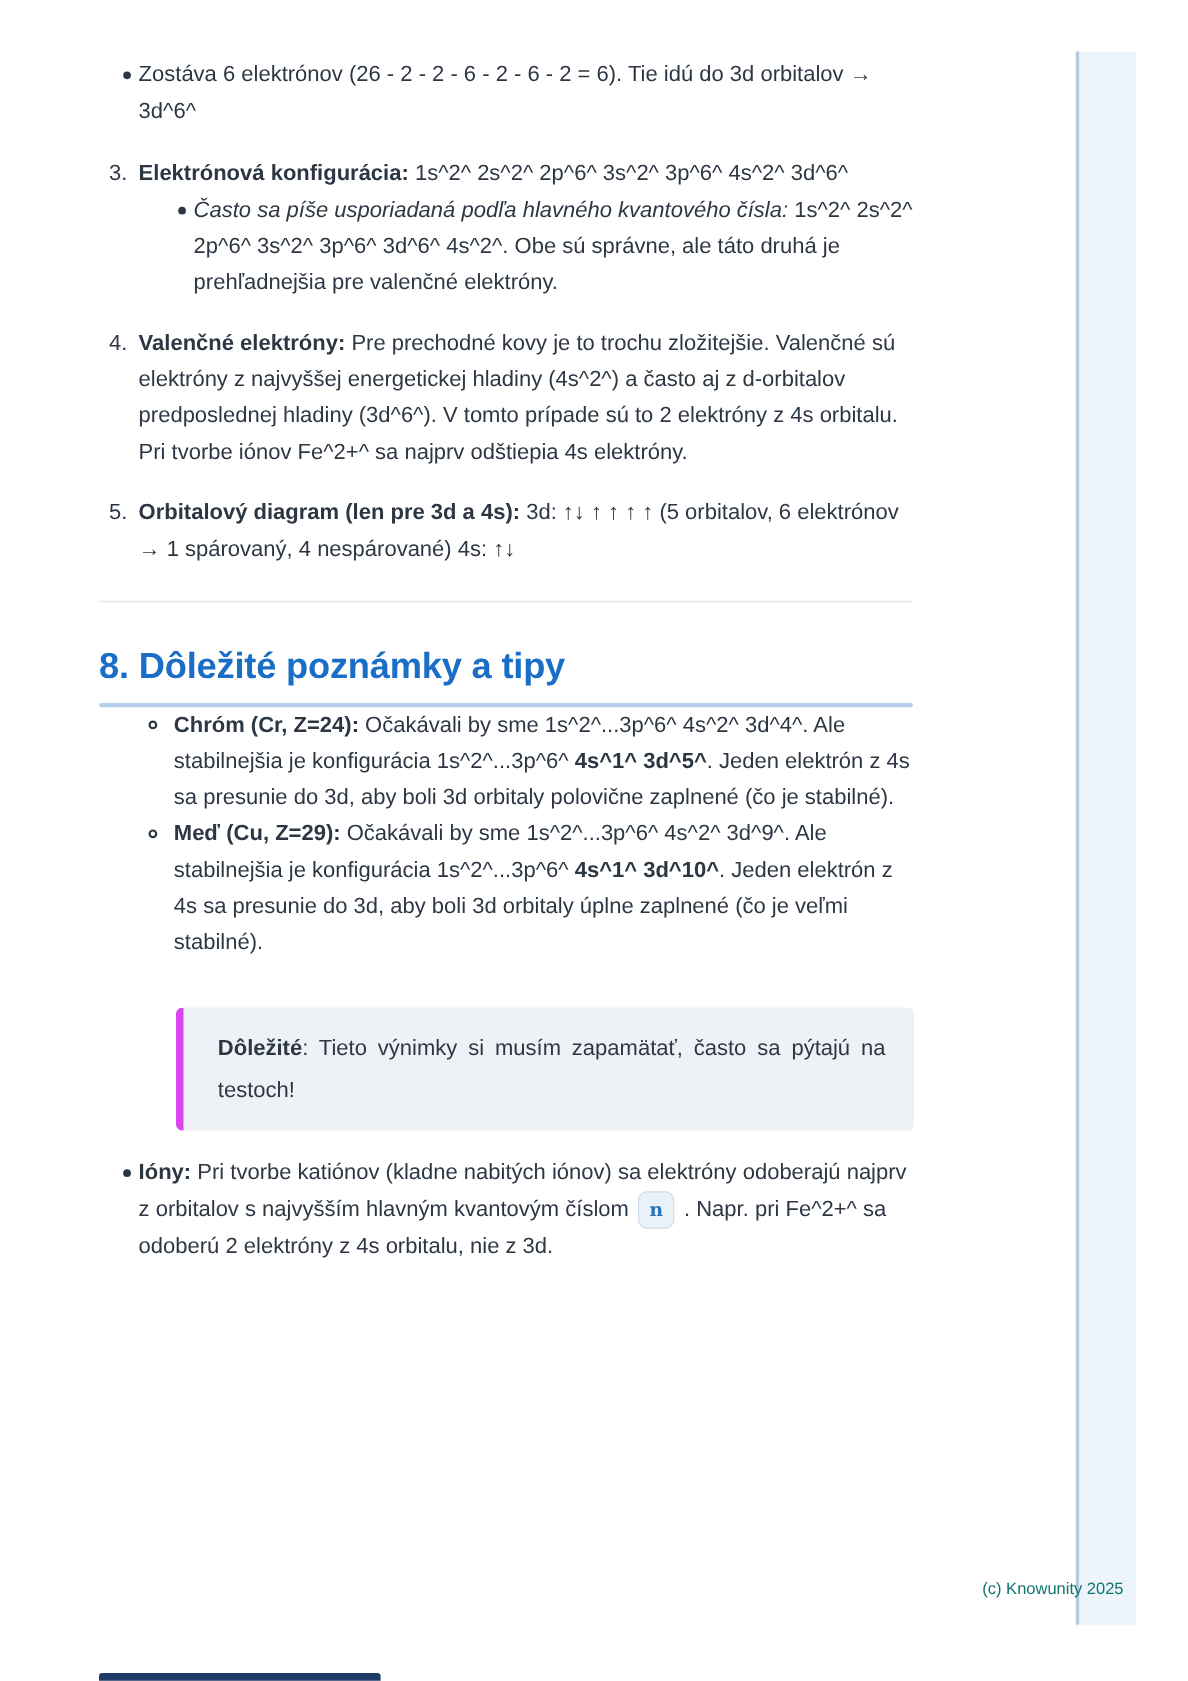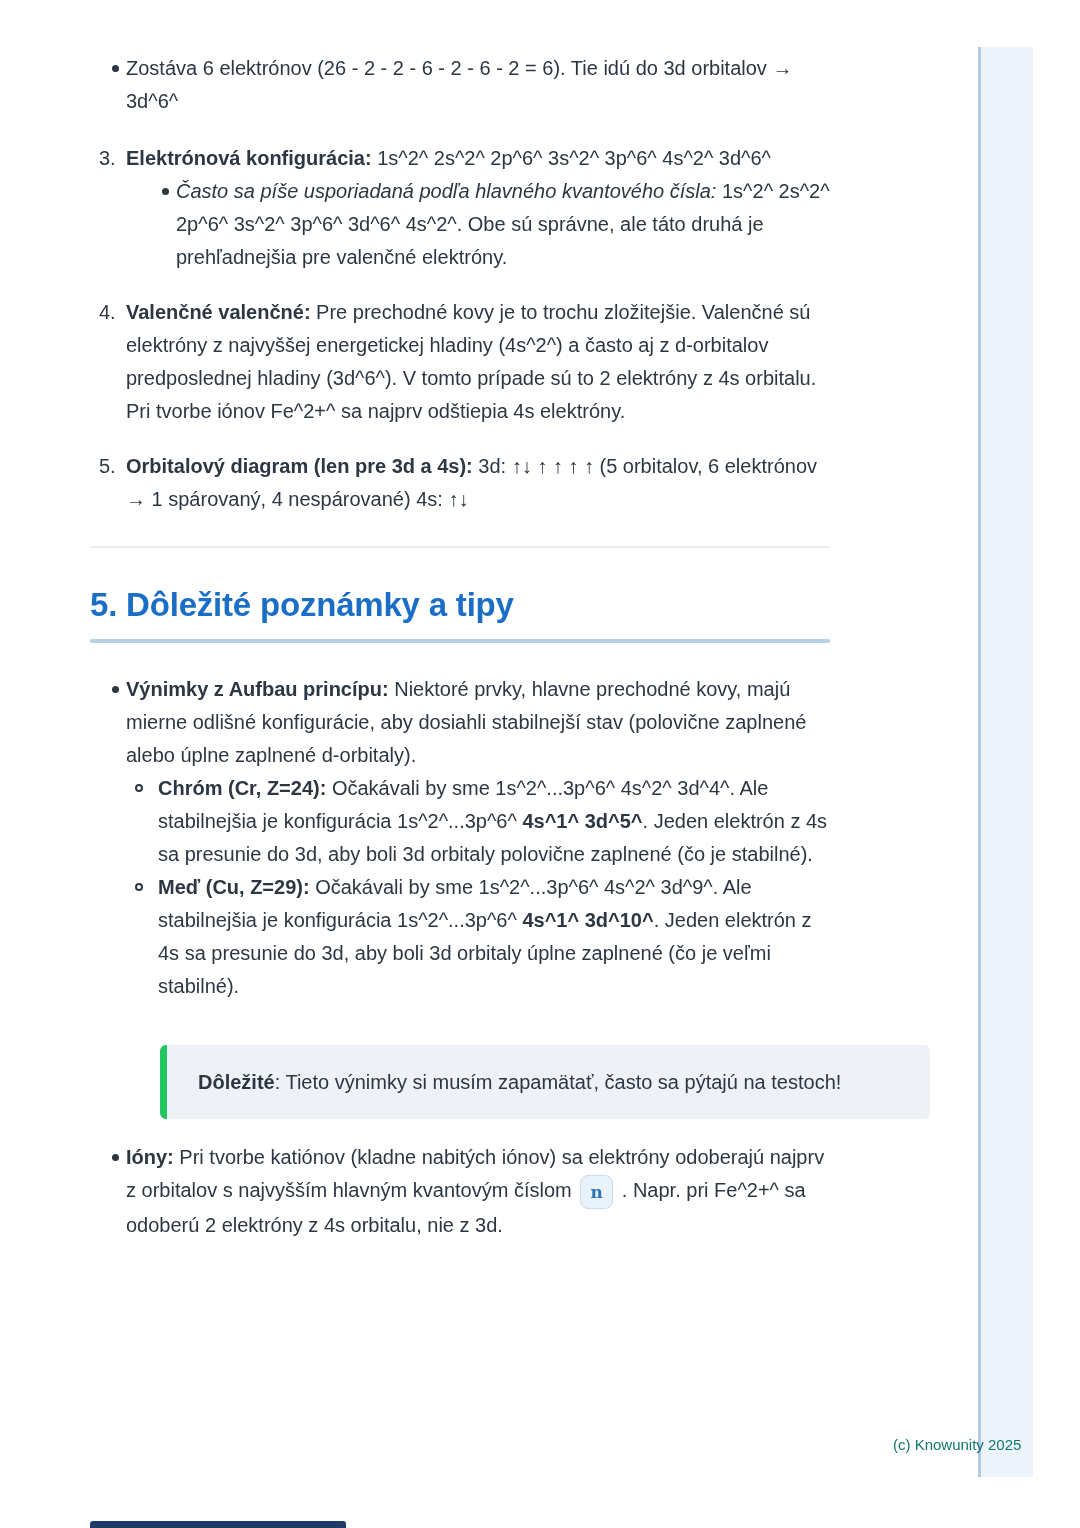--- a/index.html
+++ b/index.html
@@ -40,22 +40,22 @@
   .heading-underline{margin-top:13px;height:4px;background:#b5d0e8;border-radius:2px;}
 
   .b-exceptions{margin-top:30px;}
   .b-chromium{}
   .b-copper{}
   .b-stability{margin-top:38px;}
   .b-ions{margin-top:22px;}
   .b-periodic{margin-top:22px;}
 
   .callout{
-    margin:42px 0 0 70px;width:770px;box-sizing:border-box;
-    background:#eef1f6;border-left:7px solid #22c55e;border-radius:6px;
+    margin:42px 0 0 70px;width:671px;box-sizing:border-box;
+    background:#eef1f6;border-left:7px solid #d946ef;border-radius:6px;
     padding:18px 26px 18px 31px;
     line-height:38px;text-align:justify;
   }
 
   .nbadge{
     display:inline-block;min-width:33px;box-sizing:border-box;text-align:center;
     background:#e9f1f9;border:1px solid #ccdcec;border-radius:8px;
     color:#2a73b7;font-family:"DejaVu Serif",serif;font-weight:bold;
     font-size:17px;line-height:24px;padding:4px 8px;margin:0 3px;
     vertical-align:middle;
@@ -99,47 +99,38 @@
       </span>
     <div class="t">
       <i>Často sa píše usporiadaná podľa hlavného kvantového čísla:</i>
       <span>1s^2^ 2s^2^ 2p^6^ 3s^2^ 3p^6^ 3d^6^ 4s^2^. Obe sú správne, ale táto druhá je prehľadnejšia pre valenčné elektróny.</span>
     </div>
   </div>
 
   <div class="row it4">
     <span class="m m-num">4.</span>
     <div class="t">
-      <b>Valenčné valenčné:</b>
+      <b>Valenčné elektróny:</b>
       <span>Pre prechodné kovy je to trochu zložitejšie. Valenčné sú elektróny z najvyššej energetickej hladiny (4s^2^) a často aj z d-orbitalov predposlednej hladiny (3d^6^). V tomto prípade sú to 2 elektróny z 4s orbitalu. Pri tvorbe iónov Fe^2+^ sa najprv odštiepia 4s elektróny.</span>
     </div>
   </div>
 
   <div class="row it5">
     <span class="m m-num">5.</span>
     <div class="t">
       <b>Orbitalový diagram (len pre 3d a 4s):</b>
       <span>3d: ↑↓ ↑ ↑ ↑ ↑ (5 orbitalov, 6 elektrónov → 1 spárovaný, 4 nespárované) 4s: ↑↓</span>
     </div>
   </div>
 
   <div class="divider"></div>
 
-  <h1>5. Dôležité poznámky a tipy</h1>
+  <h1>8. Dôležité poznámky a tipy</h1>
   <div class="heading-underline"></div>
 
-  <div class="row b-exceptions">
-    <span class="m m-dot1">
-        <span class="dot"></span>
-      </span>
-    <div class="t">
-      <b>Výnimky z Aufbau princípu:</b>
-      <span>Niektoré prvky, hlavne prechodné kovy, majú mierne odlišné konfigurácie, aby dosiahli stabilnejší stav (polovične zaplnené alebo úplne zaplnené d-orbitaly).</span>
-    </div>
-  </div>
 
   <div class="row b-chromium">
     <span class="m m-circ">
         <span class="circ"></span>
       </span>
     <div class="t">
       <b>Chróm (Cr, Z=24):</b>
       <span>Očakávali by sme 1s^2^...3p^6^ 4s^2^ 3d^4^. Ale stabilnejšia je konfigurácia 1s^2^...3p^6^</span>
       <b>4s^1^ 3d^5^</b><span>. Jeden elektrón z 4s sa presunie do 3d, aby boli 3d orbitaly polovične zaplnené (čo je stabilné).</span>
     </div>

